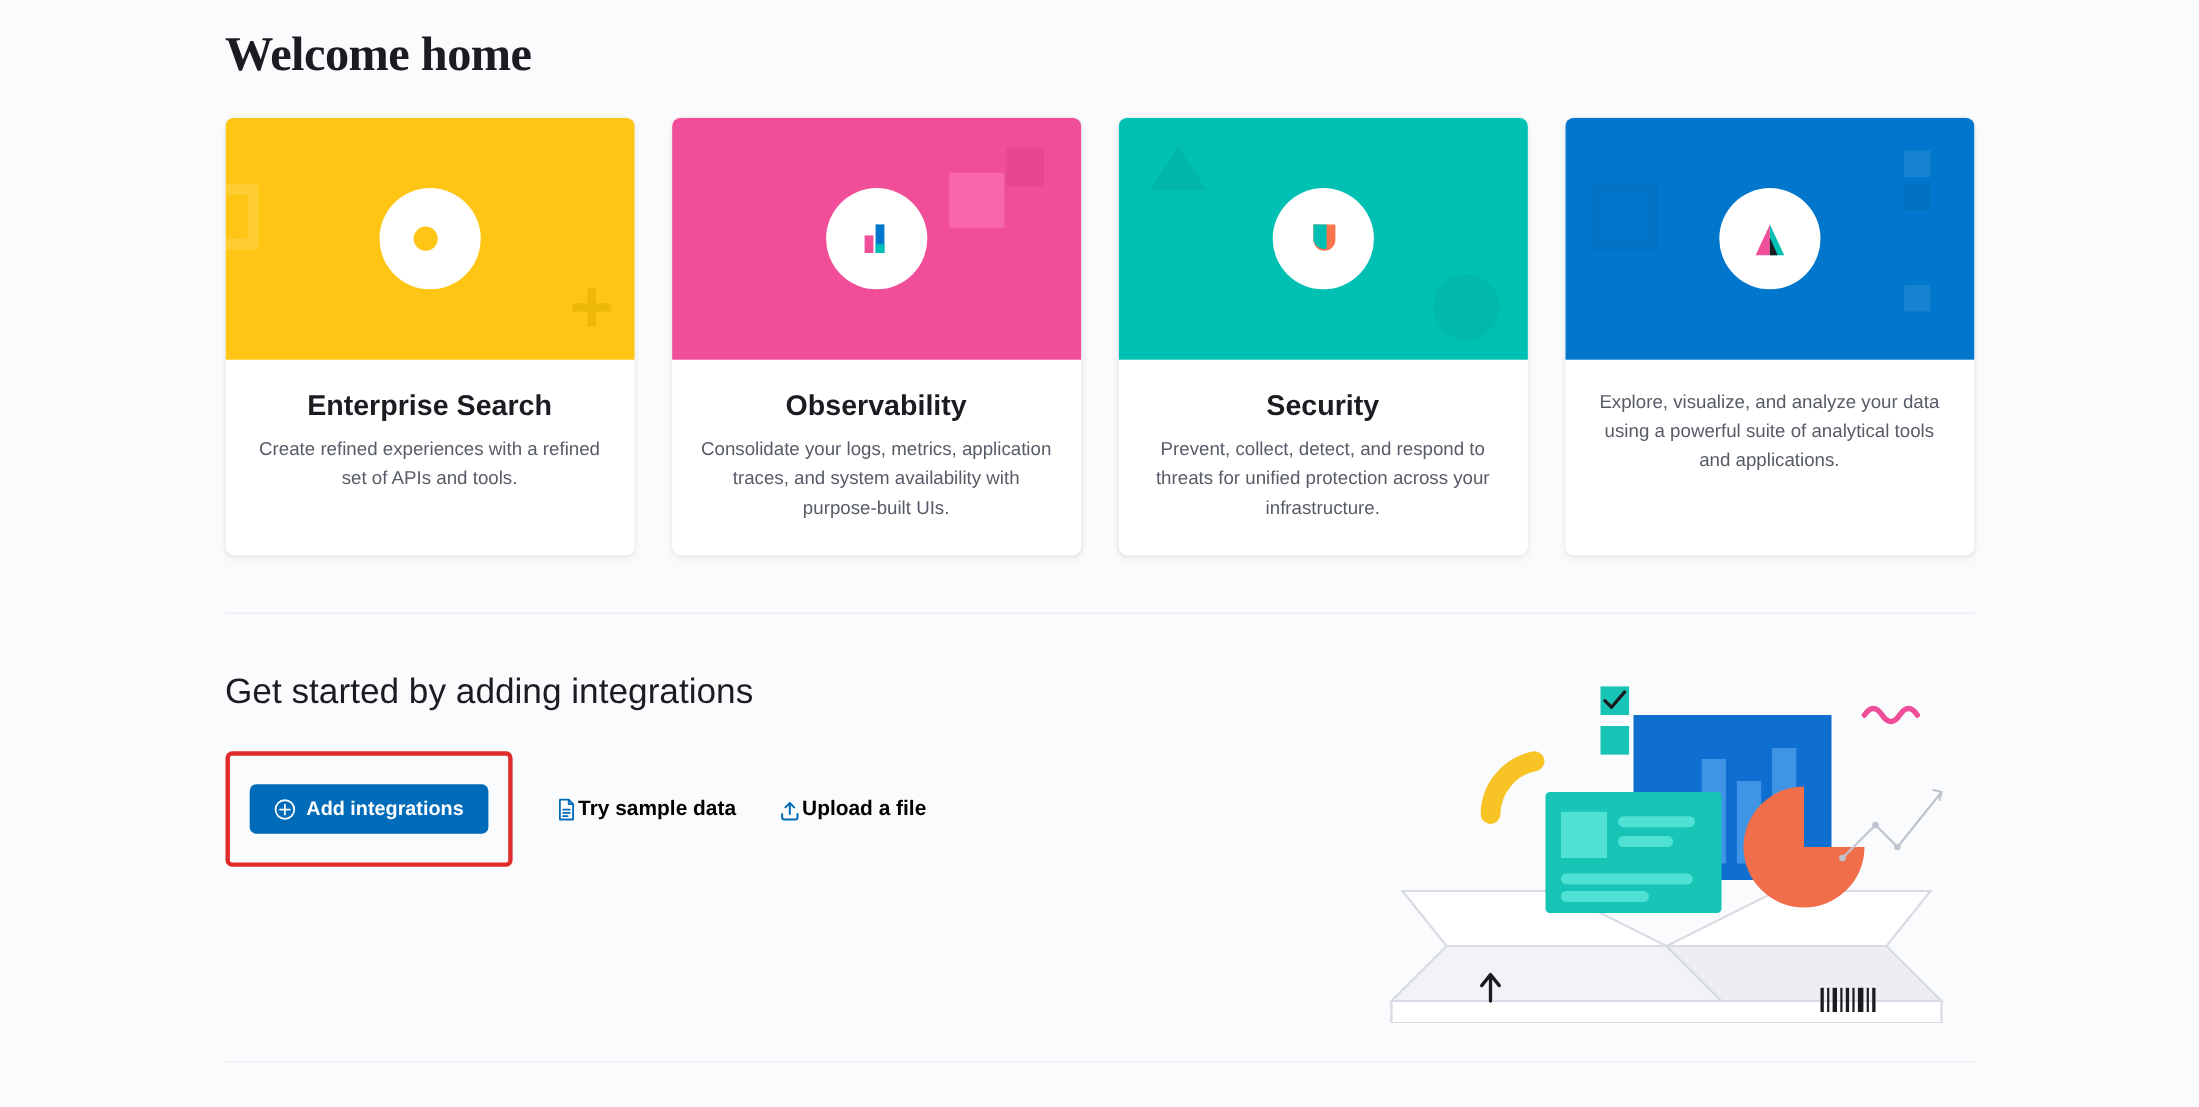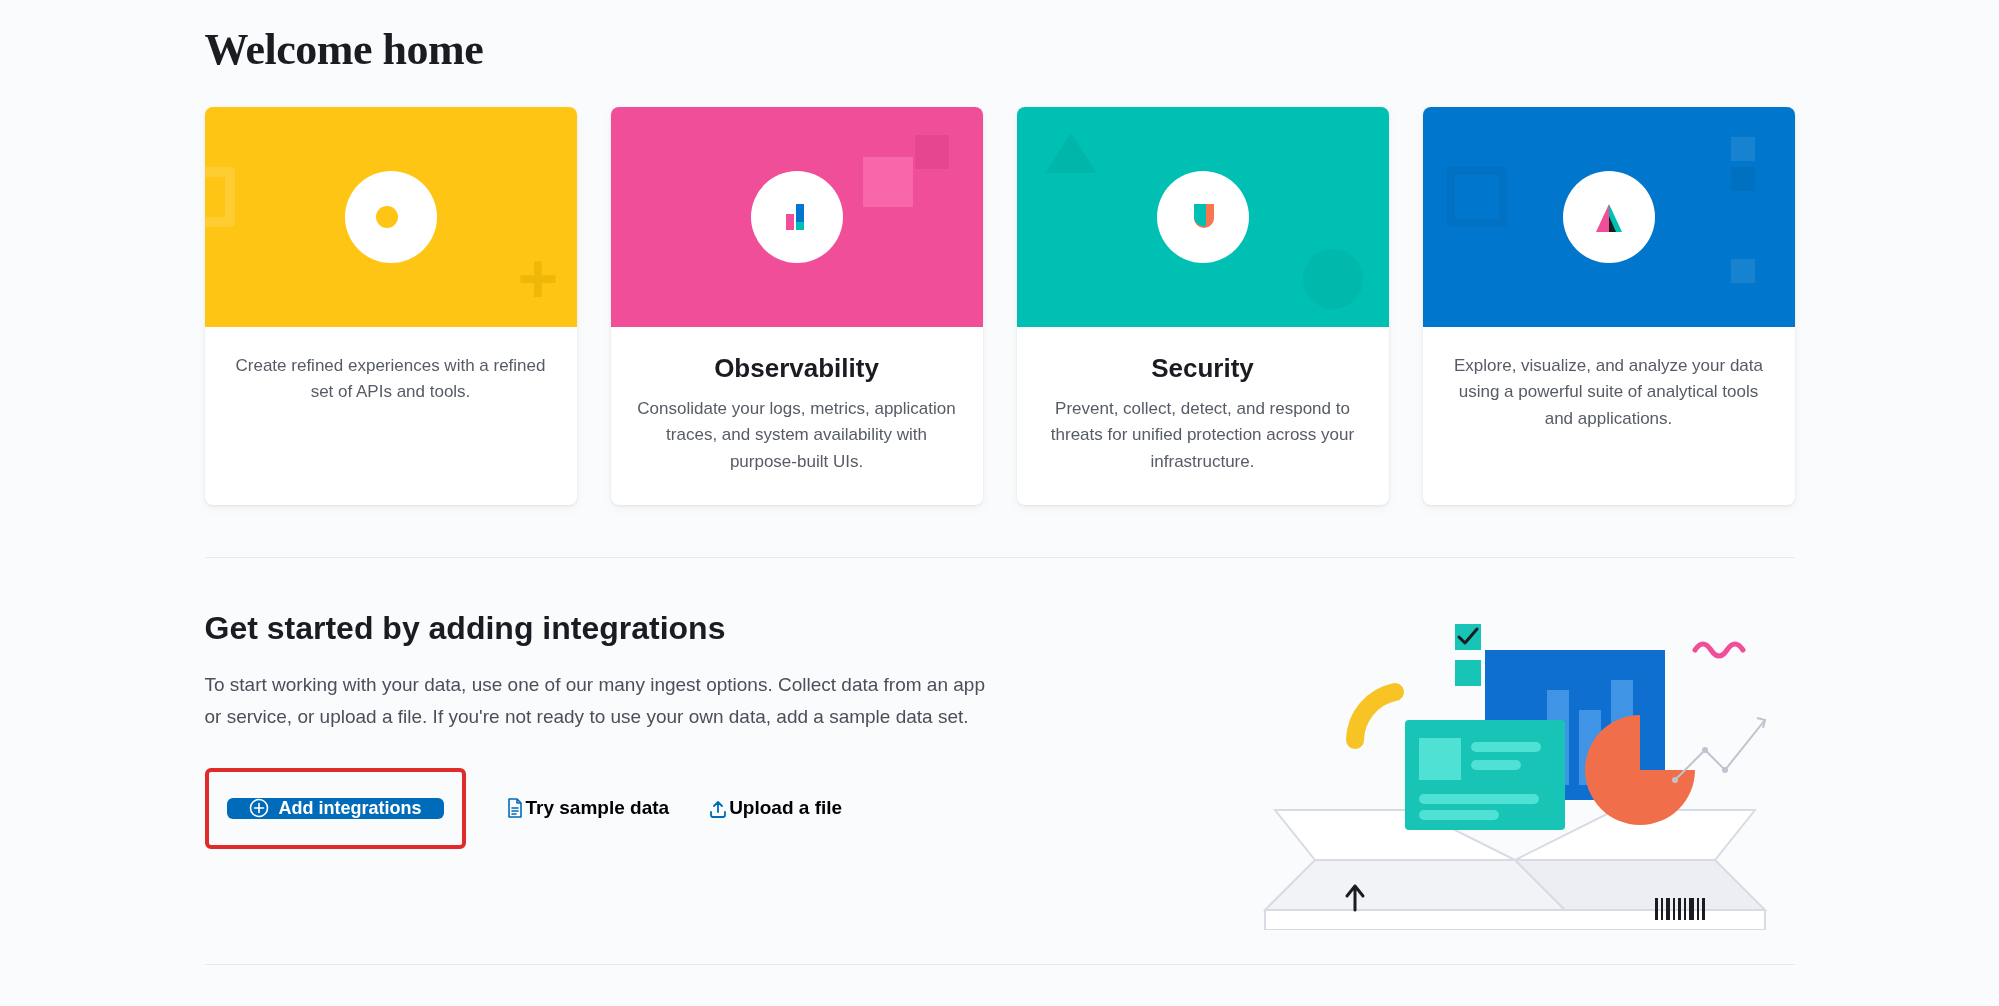--- a/index.html
+++ b/index.html
@@ -104,23 +104,23 @@
   .gs {
     display: grid;
     grid-template-columns: 1fr 560px;
     gap: 40px;
     align-items: start;
     border-bottom: 1px solid #e6e8ee;
     padding-bottom: 30px;
   }
   .gs-left h2 {
     font-size: 32px;
-    font-weight: 700;
+    font-weight: 400;
     color: #1a1c21;
-    margin-bottom: 22px;
+    margin-bottom: 36px;
   }
   .gs-left p {
     font-size: 19px;
     line-height: 1.7;
     color: #4a4f5a;
     max-width: 800px;
   }
   .gs-actions {
     margin-top: 34px;
     display: flex;
@@ -131,21 +131,21 @@
     border: 4px solid #e02b2b;
     border-radius: 6px;
     padding: 26px 18px;
     display: inline-flex;
   }
   .btn-primary {
     background: #006bb8;
     color: #fff;
     border: none;
     border-radius: 6px;
-    padding: 0 22px;
+    padding: 12px 22px;
     font-size: 18px;
     font-weight: 600;
     display: inline-flex;
     align-items: center;
     gap: 10px;
     cursor: pointer;
   }
   .link-btn {
     background: none;
     border: none;
@@ -181,20 +181,21 @@
         <span class="decor d1"></span>
         <span class="decor d2">+</span>
         <div class="icon-circle">
           <svg width="46" height="46" viewBox="0 0 46 46">
             <circle cx="19" cy="23" r="11" fill="#fec514"></circle>
             <path d="M23 10 a13 13 0 0 1 0 26 a9 9 0 0 0 0 -26 z" fill="#00bfb3"></path>
           </svg>
         </div>
       </div>
       <div class="card-body">
+        <h3>Enterprise Search</h3>
         <p>Create refined experiences with a refined set of APIs and tools.</p>
       </div>
     </div>
 
     <div class="card">
       <div class="card-top bg-pink">
         <span class="decor d1"></span>
         <span class="decor d2"></span>
         <div class="icon-circle">
           <svg width="46" height="46" viewBox="0 0 46 46">
@@ -246,21 +247,20 @@
       </div>
     </div>
 
   </div>
 
   <hr class="sep">
 
   <div class="gs">
     <div class="gs-left">
       <h2>Get started by adding integrations</h2>
-      <p>To start working with your data, use one of our many ingest options. Collect data from an app or service, or upload a file. If you're not ready to use your own data, add a sample data set.</p>
 
       <div class="gs-actions">
 
         <div class="callout-box">
           <button class="btn-primary">
             <svg class="ic" viewBox="0 0 20 20">
               <circle cx="10" cy="10" r="8.5" fill="none" stroke="#fff" stroke-width="1.6"></circle>
               <path d="M10 5.5 v9 M5.5 10 h9" stroke="#fff" stroke-width="1.6" stroke-linecap="round"></path>
             </svg>
             <span>Add integrations</span>

